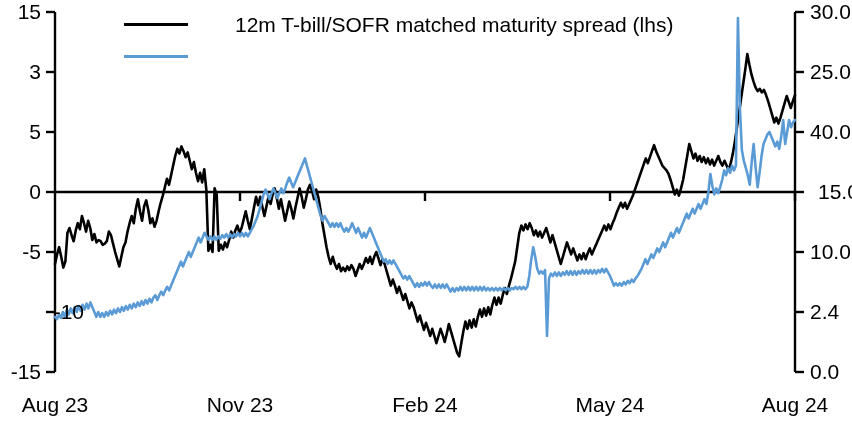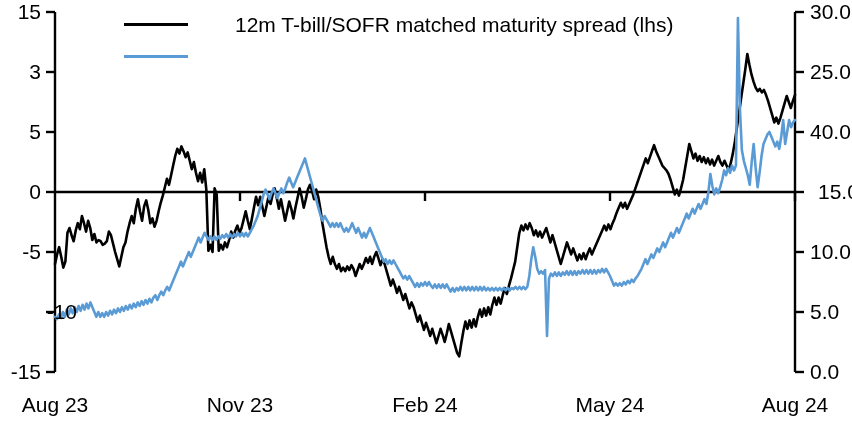--- a/index.html
+++ b/index.html
@@ -42,28 +42,28 @@
       <line x1="795" y1="192" x2="795" y2="201" stroke="#000" stroke-width="2.4"></line>
       <polyline points="55.00,264.00 57.07,254.40 59.15,247.20 61.22,256.80 63.29,267.60 65.36,261.60 67.44,232.80 69.51,228.00 71.58,235.20 73.66,241.20 75.73,230.40 77.80,223.20 79.87,229.20 81.95,216.00 84.02,223.20 86.09,231.60 88.17,220.80 90.24,228.00 92.31,240.00 94.38,234.00 96.46,242.40 98.53,240.00 100.60,241.20 102.68,244.80 104.75,243.60 106.82,241.20 108.89,231.60 110.97,235.20 113.04,243.60 115.11,252.00 117.18,259.20 119.26,266.40 121.33,256.80 123.40,247.20 125.48,242.40 127.55,231.60 129.62,223.20 131.69,216.00 133.77,223.20 135.84,208.80 137.91,199.20 139.99,211.20 142.06,220.80 144.13,206.40 146.20,200.40 148.28,210.00 150.35,223.20 152.42,218.40 154.50,226.80 156.57,220.80 158.64,211.20 160.71,202.80 162.79,195.60 164.86,187.20 166.93,178.80 169.01,184.80 171.08,175.20 173.15,165.60 175.22,156.00 177.30,148.80 179.37,153.60 181.44,146.40 183.52,151.20 185.59,157.20 187.66,152.40 189.73,160.80 191.81,169.20 193.88,162.00 195.95,172.80 198.03,181.20 200.10,172.80 202.17,182.40 204.24,169.20 206.32,189.60 208.39,250.80 210.46,244.80 212.54,252.00 214.61,188.40 216.68,194.40 218.75,250.80 220.83,244.80 222.90,249.60 224.97,242.40 227.04,247.20 229.12,240.00 231.19,231.60 233.26,237.60 235.34,230.40 237.41,225.60 239.48,232.80 241.55,228.00 243.63,219.60 245.70,211.20 247.77,220.80 249.85,229.20 251.92,218.40 253.99,207.60 256.06,196.80 258.14,205.20 260.21,196.80 262.28,206.40 264.36,216.00 266.43,206.40 268.50,196.80 270.57,204.00 272.65,194.40 274.72,188.40 276.79,198.00 278.87,208.80 280.94,199.20 283.01,210.00 285.08,220.80 287.16,211.20 289.23,201.60 291.30,208.80 293.38,218.40 295.45,207.60 297.52,198.00 299.59,188.40 301.67,196.80 303.74,207.60 305.81,199.20 307.89,189.60 309.96,184.80 312.03,190.80 314.10,199.20 316.18,189.60 318.25,196.80 320.32,208.80 322.39,223.20 324.47,235.20 326.54,247.20 328.61,256.80 330.69,264.00 332.76,256.80 334.83,264.00 336.90,268.80 338.98,264.00 341.05,271.20 343.12,267.60 345.20,271.20 347.27,266.40 349.34,270.00 351.41,265.20 353.49,268.80 355.56,276.00 357.63,270.00 359.71,264.00 361.78,268.80 363.85,264.00 365.92,258.00 368.00,262.80 370.07,256.80 372.14,264.00 374.22,256.80 376.29,252.00 378.36,258.00 380.43,265.20 382.51,259.20 384.58,264.00 386.65,271.20 388.73,278.40 390.80,285.60 392.87,279.60 394.94,285.60 397.02,292.80 399.09,286.80 401.16,292.80 403.24,300.00 405.31,294.00 407.38,301.20 409.45,308.40 411.53,302.40 413.60,307.20 415.67,314.40 417.75,321.60 419.82,315.60 421.89,322.80 423.96,330.00 426.04,322.80 428.11,328.80 430.18,336.00 432.25,328.80 434.33,336.00 436.40,343.20 438.47,336.00 440.55,328.80 442.62,334.80 444.69,342.00 446.76,333.60 448.84,324.00 450.91,331.20 452.98,338.40 455.06,345.60 457.13,352.80 459.20,356.40 461.27,343.20 463.35,331.20 465.42,321.60 467.49,328.80 469.57,320.40 471.64,327.60 473.71,319.20 475.78,326.40 477.86,316.80 479.93,309.60 482.00,316.80 484.08,308.40 486.15,315.60 488.22,307.20 490.29,314.40 492.37,304.80 494.44,297.60 496.51,304.80 498.59,297.60 500.66,303.60 502.73,295.20 504.80,288.00 506.88,294.00 508.95,285.60 511.02,278.40 513.10,270.00 515.17,261.60 517.24,247.20 519.31,232.80 521.39,225.60 523.46,230.40 525.53,224.40 527.61,229.20 529.68,223.20 531.75,228.00 533.82,235.20 535.90,230.40 537.97,236.40 540.04,231.60 542.11,237.60 544.19,232.80 546.26,228.00 548.33,235.20 550.41,242.40 552.48,235.20 554.55,242.40 556.62,249.60 558.70,256.80 560.77,264.00 562.84,256.80 564.92,249.60 566.99,242.40 569.06,248.40 571.13,254.40 573.21,248.40 575.28,254.40 577.35,260.40 579.43,254.40 581.50,259.20 583.57,253.20 585.64,259.20 587.72,253.20 589.79,248.40 591.86,254.40 593.94,249.60 596.01,244.80 598.08,240.00 600.15,235.20 602.23,230.40 604.30,225.60 606.37,230.40 608.45,224.40 610.52,229.20 612.59,223.20 614.66,218.40 616.74,212.40 618.81,207.60 620.88,202.80 622.96,207.60 625.03,202.80 627.10,208.80 629.17,204.00 631.25,199.20 633.32,194.40 635.39,188.40 637.46,182.40 639.54,176.40 641.61,170.40 643.68,164.40 645.76,158.40 647.83,163.20 649.90,157.20 651.97,151.20 654.05,145.20 656.12,151.20 658.19,156.00 660.27,160.80 662.34,165.60 664.41,168.00 666.48,170.40 668.56,174.00 670.63,180.00 672.70,187.20 674.78,194.40 676.85,189.60 678.92,195.60 680.99,188.40 683.07,180.00 685.14,168.00 687.21,156.00 689.29,144.00 691.36,151.20 693.43,158.40 695.50,153.60 697.58,160.80 699.65,156.00 701.72,162.00 703.80,157.20 705.87,163.20 707.94,158.40 710.01,164.40 712.09,159.60 714.16,165.60 716.23,160.80 718.31,156.00 720.38,162.00 722.45,165.60 724.52,160.80 726.60,165.60 728.67,170.40 730.74,163.20 732.82,153.60 734.89,141.60 736.96,127.20 739.03,112.80 741.11,98.40 743.18,84.00 745.25,69.60 747.32,54.00 749.40,64.80 751.47,74.40 753.54,81.60 755.62,87.60 757.69,91.20 759.76,88.80 761.83,92.40 763.91,90.00 765.98,94.80 768.05,100.80 770.13,108.00 772.20,115.20 774.27,122.40 776.34,117.60 778.42,123.60 780.49,117.60 782.56,110.40 784.64,103.20 786.71,96.00 788.78,102.00 790.85,108.00 792.93,100.80 795.00,94.80" fill="none" stroke="#000000" stroke-width="2.6" stroke-linejoin="round" stroke-linecap="round"></polyline>
       <polyline points="55.00,316.80 56.97,319.20 58.94,314.40 60.90,318.00 62.87,312.00 64.84,316.80 66.81,309.60 68.78,314.40 70.74,308.40 72.71,313.20 74.68,307.20 76.65,312.00 78.62,306.00 80.59,310.80 82.55,304.80 84.52,309.60 86.49,303.60 88.46,308.40 90.43,302.40 92.39,307.20 94.36,312.00 96.33,316.80 98.30,312.00 100.27,316.80 102.23,313.20 104.20,316.80 106.17,312.00 108.14,315.60 110.11,310.80 112.07,314.40 114.04,309.60 116.01,313.20 117.98,308.40 119.95,312.00 121.91,307.20 123.88,310.80 125.85,306.00 127.82,309.60 129.79,304.80 131.76,308.40 133.72,303.60 135.69,307.20 137.66,302.40 139.63,306.00 141.60,301.20 143.56,304.80 145.53,300.00 147.50,303.60 149.47,298.80 151.44,302.40 153.40,297.60 155.37,295.20 157.34,300.00 159.31,295.20 161.28,291.60 163.24,295.20 165.21,290.40 167.18,286.80 169.15,290.40 171.12,285.60 173.09,280.80 175.05,276.00 177.02,271.20 178.99,266.40 180.96,261.60 182.93,266.40 184.89,261.60 186.86,256.80 188.83,252.00 190.80,256.80 192.77,252.00 194.73,247.20 196.70,242.40 198.67,237.60 200.64,242.40 202.61,237.60 204.57,232.80 206.54,236.40 208.51,240.00 210.48,236.40 212.45,240.00 214.41,236.40 216.38,240.00 218.35,236.40 220.32,238.80 222.29,235.20 224.26,237.60 226.22,234.00 228.19,237.60 230.16,234.00 232.13,237.60 234.10,234.00 236.06,236.40 238.03,232.80 240.00,236.40 241.97,232.80 243.94,236.40 245.90,232.80 247.87,236.40 249.84,232.80 251.81,229.20 253.78,225.60 255.74,220.80 257.71,216.00 259.68,208.80 261.65,201.60 263.62,194.40 265.59,189.60 267.55,194.40 269.52,199.20 271.49,193.20 273.46,188.40 275.43,193.20 277.39,198.00 279.36,193.20 281.33,188.40 283.30,193.20 285.27,188.40 287.23,182.40 289.20,177.60 291.17,182.40 293.14,187.20 295.11,182.40 297.07,177.60 299.04,172.80 301.01,168.00 302.98,163.20 304.95,158.40 306.91,165.60 308.88,172.80 310.85,180.00 312.82,187.20 314.79,194.40 316.76,201.60 318.72,208.80 320.69,216.00 322.66,220.80 324.63,216.00 326.60,219.60 328.56,223.20 330.53,226.80 332.50,223.20 334.47,226.80 336.44,223.20 338.40,226.80 340.37,223.20 342.34,228.00 344.31,231.60 346.28,228.00 348.24,231.60 350.21,228.00 352.18,223.20 354.15,228.00 356.12,232.80 358.09,228.00 360.05,232.80 362.02,237.60 363.99,232.80 365.96,237.60 367.93,232.80 369.89,228.00 371.86,232.80 373.83,237.60 375.80,242.40 377.77,247.20 379.73,252.00 381.70,256.80 383.67,261.60 385.64,259.20 387.61,264.00 389.57,260.40 391.54,264.00 393.51,260.40 395.48,264.00 397.45,267.60 399.41,271.20 401.38,274.80 403.35,278.40 405.32,276.00 407.29,279.60 409.26,276.00 411.22,279.60 413.19,283.20 415.16,286.80 417.13,283.20 419.10,286.80 421.06,283.20 423.03,285.60 425.00,282.00 426.97,285.60 428.94,282.00 430.90,285.60 432.87,288.00 434.84,284.40 436.81,288.00 438.78,284.40 440.74,288.00 442.71,284.40 444.68,288.00 446.65,284.40 448.62,288.00 450.59,291.60 452.55,288.00 454.52,291.60 456.49,288.00 458.46,290.40 460.43,286.80 462.39,290.40 464.36,286.80 466.33,290.40 468.30,286.80 470.27,290.40 472.23,286.80 474.20,290.40 476.17,286.80 478.14,290.40 480.11,286.80 482.07,290.40 484.04,286.80 486.01,290.40 487.98,288.00 489.95,290.40 491.91,288.00 493.88,290.40 495.85,288.00 497.82,290.40 499.79,288.00 501.76,290.40 503.72,288.00 505.69,290.40 507.66,288.00 509.63,290.40 511.60,288.00 513.56,289.20 515.53,286.80 517.50,289.20 519.47,286.80 521.44,289.20 523.40,286.80 525.37,289.20 527.34,286.80 529.31,276.00 531.28,259.20 533.24,247.20 535.21,256.80 537.18,268.80 539.15,273.60 541.12,271.20 543.09,273.60 545.05,270.00 547.02,336.00 548.99,278.40 550.96,273.60 552.93,276.00 554.89,272.40 556.86,276.00 558.83,272.40 560.80,276.00 562.77,272.40 564.73,274.80 566.70,271.20 568.67,274.80 570.64,271.20 572.61,274.80 574.57,271.20 576.54,274.80 578.51,271.20 580.48,273.60 582.45,270.00 584.41,273.60 586.38,270.00 588.35,273.60 590.32,270.00 592.29,273.60 594.26,270.00 596.22,273.60 598.19,270.00 600.16,272.40 602.13,268.80 604.10,272.40 606.06,268.80 608.03,272.40 610.00,276.00 611.97,280.80 613.94,285.60 615.90,283.20 617.87,285.60 619.84,283.20 621.81,285.60 623.78,282.00 625.74,284.40 627.71,280.80 629.68,283.20 631.65,279.60 633.62,282.00 635.59,278.40 637.55,276.00 639.52,272.40 641.49,268.80 643.46,264.00 645.43,259.20 647.39,264.00 649.36,259.20 651.33,254.40 653.30,258.00 655.27,253.20 657.23,248.40 659.20,252.00 661.17,247.20 663.14,242.40 665.11,247.20 667.07,242.40 669.04,237.60 671.01,232.80 672.98,237.60 674.95,232.80 676.91,228.00 678.88,232.80 680.85,228.00 682.82,223.20 684.79,218.40 686.76,213.60 688.72,218.40 690.69,213.60 692.66,208.80 694.63,213.60 696.60,208.80 698.56,204.00 700.53,208.80 702.50,204.00 704.47,199.20 706.44,204.00 708.40,192.00 710.37,174.00 712.34,186.00 714.31,194.40 716.28,188.40 718.24,193.20 720.21,187.20 722.18,180.00 724.15,170.40 726.12,175.20 728.09,168.00 730.05,172.80 732.02,165.60 733.99,170.40 735.96,165.60 737.93,18.00 739.89,108.00 741.86,150.00 743.83,160.80 745.80,168.00 747.77,175.20 749.73,184.80 751.70,162.00 753.67,144.00 755.64,168.00 757.61,187.20 759.57,172.80 761.54,156.00 763.51,144.00 765.48,139.20 767.45,134.40 769.41,132.00 771.38,136.80 773.35,141.60 775.32,146.40 777.29,141.60 779.26,148.80 781.22,136.80 783.19,120.00 785.16,144.00 787.13,132.00 789.10,120.00 791.06,127.20 793.03,122.40 795.00,120.00" fill="none" stroke="#5b9bd5" stroke-width="2.6" stroke-linejoin="round" stroke-linecap="round"></polyline>
     </svg>
   <div id="labels-layer">
       <div class="ytick-label ytick-left" style="left: 0px; width: 41px; top: 1px;">15</div>
       <div class="ytick-label ytick-left" style="left: 0px; width: 41px; top: 61px;">3</div>
       <div class="ytick-label ytick-left" style="left: 0px; width: 41px; top: 121px;">5</div>
       <div class="ytick-label ytick-left" style="left: 0px; width: 41px; top: 181px;">0</div>
       <div class="ytick-label ytick-left" style="left: 0px; width: 41px; top: 241px;">-5</div>
-      <div class="ytick-label ytick-left" style="left: 0px; width: 41px; top: 301px; padding-left: 36px;">-10</div>
+      <div class="ytick-label ytick-left" style="left: 7px; width: 41px; top: 301px; padding-left: 36px;">-10</div>
       <div class="ytick-label ytick-left" style="left: 0px; width: 41px; top: 361px;">-15</div>
       <div class="ytick-label ytick-right" style="left: 810px; top: 1px;">30.0</div>
       <div class="ytick-label ytick-right" style="left: 810px; top: 61px;">25.0</div>
       <div class="ytick-label ytick-right" style="left: 810px; top: 121px;">40.0</div>
       <div class="ytick-label ytick-right" style="left: 818px; top: 181px;">15.0</div>
       <div class="ytick-label ytick-right" style="left: 810px; top: 241px;">10.0</div>
-      <div class="ytick-label ytick-right" style="left: 810px; top: 301px;">5.0</div>
+      <div class="ytick-label ytick-right" style="left: 810px; top: 301px;">2.4</div>
       <div class="ytick-label ytick-right" style="left: 810px; top: 361px;">0.0</div>
       <div class="xtick-label" style="width: 160px; left: -25px; top: 394px;">Aug 23</div>
       <div class="xtick-label" style="width: 160px; left: 160px; top: 394px;">Nov 23</div>
       <div class="xtick-label" style="width: 160px; left: 345px; top: 394px;">Feb 24</div>
       <div class="xtick-label" style="width: 160px; left: 530px; top: 394px;">May 24</div>
       <div class="xtick-label" style="width: 160px; left: 715px; top: 394px;">Aug 24</div>
     </div>
 
   <div class="legend-row" id="legend-row-0" style="left: 124px; top: 14px;">
     <span class="legend-swatch" style="border-top-color: rgb(0, 0, 0); border-top-width: 3.4px;"></span>

